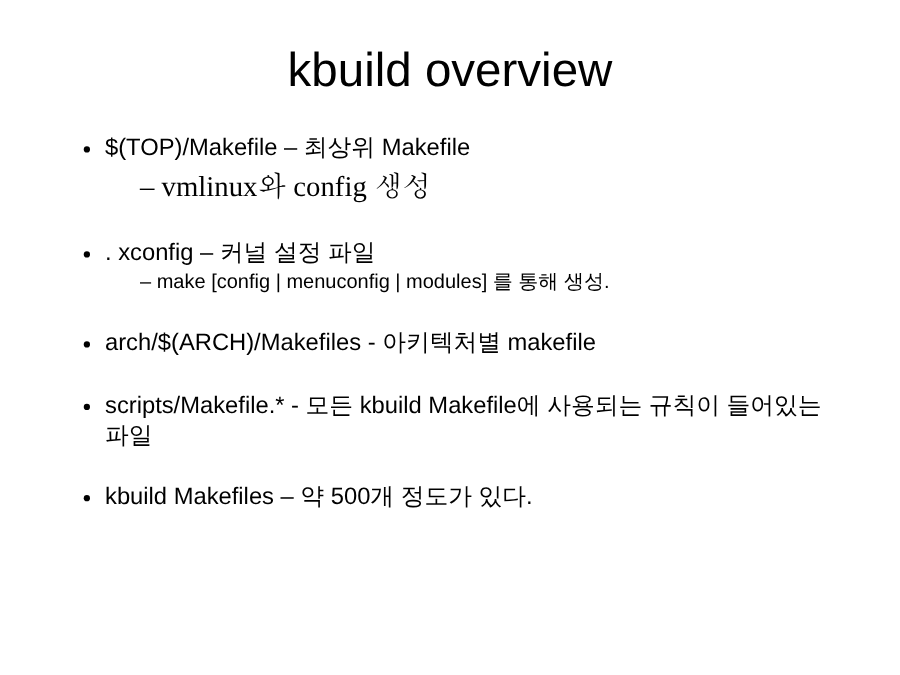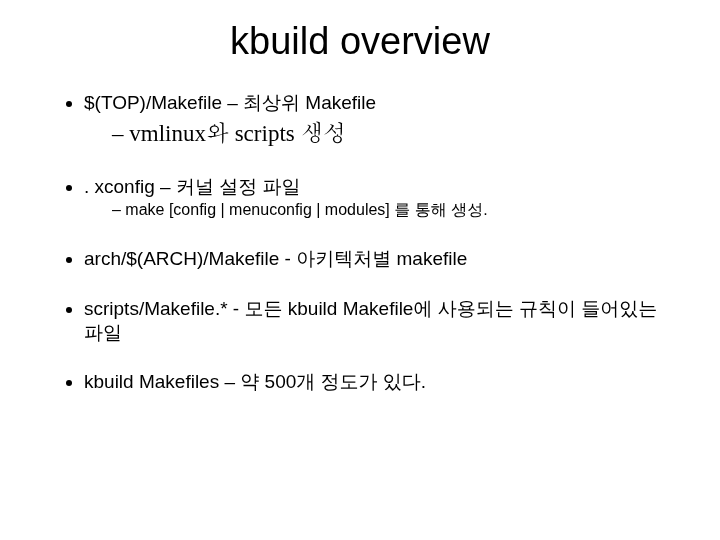--- a/index.html
+++ b/index.html
@@ -9,21 +9,21 @@
     height: 540px;
     background: #fff;
     font-family: Arial, "Malgun Gothic", "Apple SD Gothic Neo", sans-serif;
     color: #000;
   }
   .slide {
     width: 720px;
     height: 540px;
     position: relative;
     box-sizing: border-box;
-    padding: 20px 40px 20px 40px;
+    padding: 36px 40px 20px 40px;
   }
   .title {
     text-align: center;
     font-size: 38px;
     font-weight: 400;
     margin-top: 0;
     margin-bottom: 28px;
   }
   ul.level1 {
     list-style: disc;
@@ -68,33 +68,33 @@
 <body>
 
 <div class="slide">
   <div class="title">kbuild overview</div>
 
   <ul class="level1">
 
     <li>
       <span>$(TOP)/Makefile – 최상위 Makefile</span>
       <ul class="level2dash">
-        <li>vmlinux와 scripts 생성</li>
+        <li>vmlinux와 config 생성</li>
       </ul>
     </li>
 
     <li class="gap">
       <span>. xconfig – 커널 설정 파일</span>
       <ul class="level2small">
         <li>make [config | menuconfig | modules] 를 통해 생성.</li>
       </ul>
     </li>
 
     <li class="gap">
-      <span>arch/$(ARCH)/Makefile - 아키텍처별 makefile</span>
+      <span>arch/$(ARCH)/Makefiles - 아키텍처별 makefile</span>
     </li>
 
     <li class="gap">
       <span>scripts/Makefile.* - 모든 kbuild Makefile에 사용되는 규칙이 들어있는 파일</span>
     </li>
 
     <li class="gap">
       <span>kbuild Makefiles – 약 500개 정도가 있다.</span>
     </li>
 

